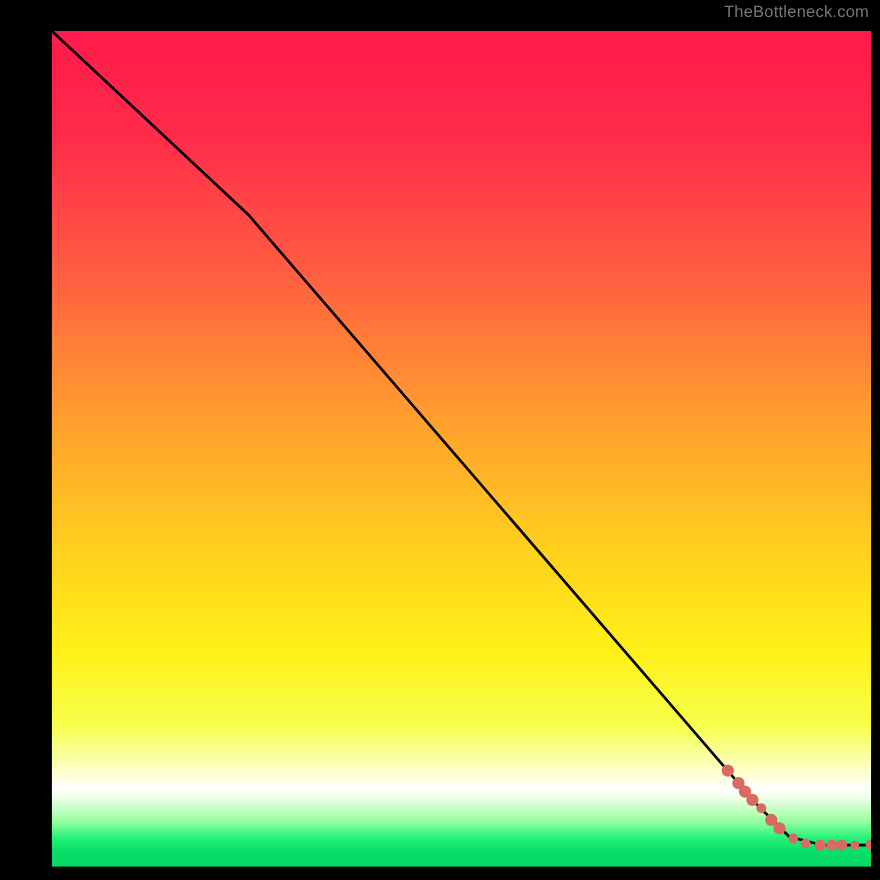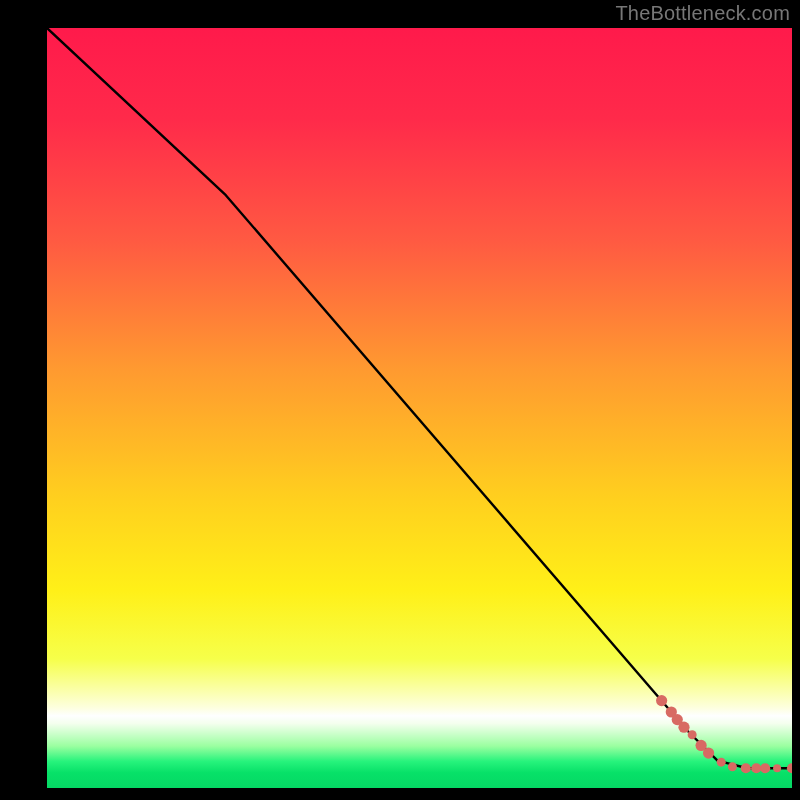--- a/index.html
+++ b/index.html
@@ -14,21 +14,21 @@
   .stage {
     position: relative;
     width: 800px;
     height: 800px;
   }
   .attribution {
     position: absolute;
     top: 2px;
     right: 10px;
     color: #777;
-    font-size: 20px;
+    font-size: 15px;
     font-weight: 400;
     letter-spacing: 0.2px;
   }
   .plot {
     position: absolute;
     left: 47px;
     top: 28px;
     width: 745px;
     height: 760px;
     overflow: hidden;

